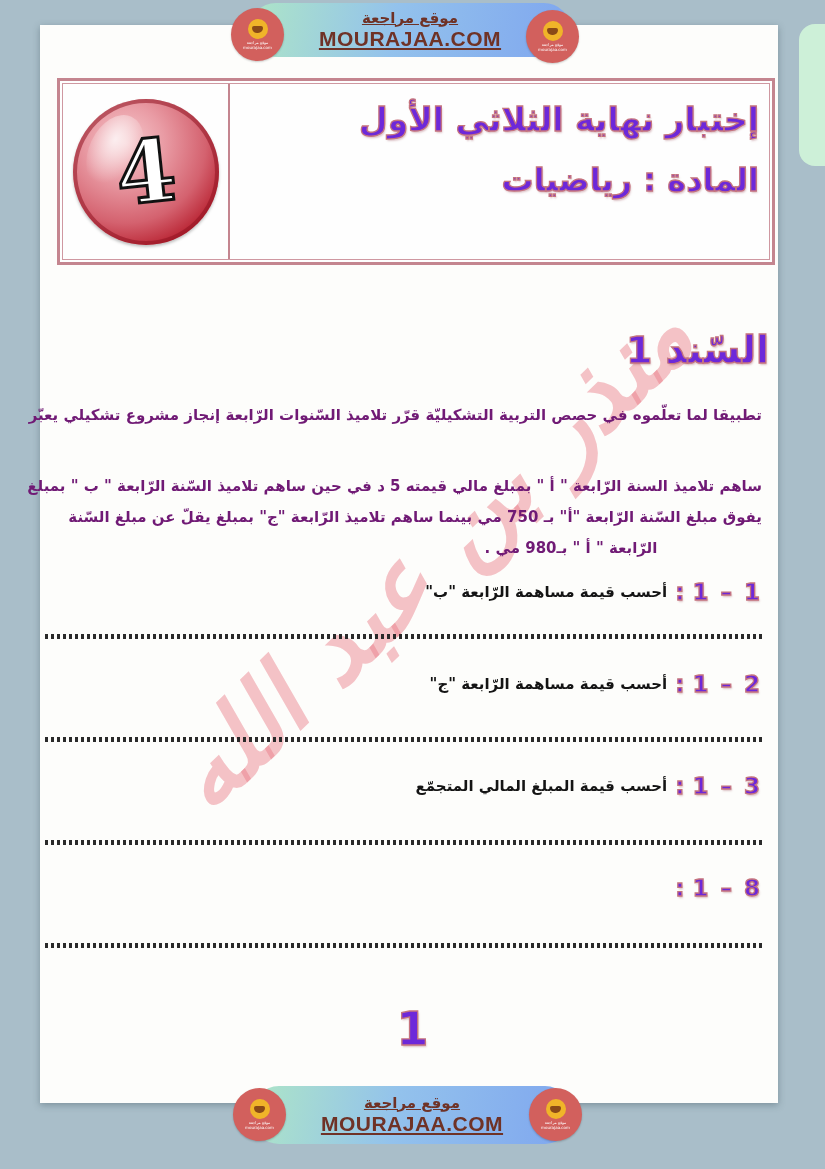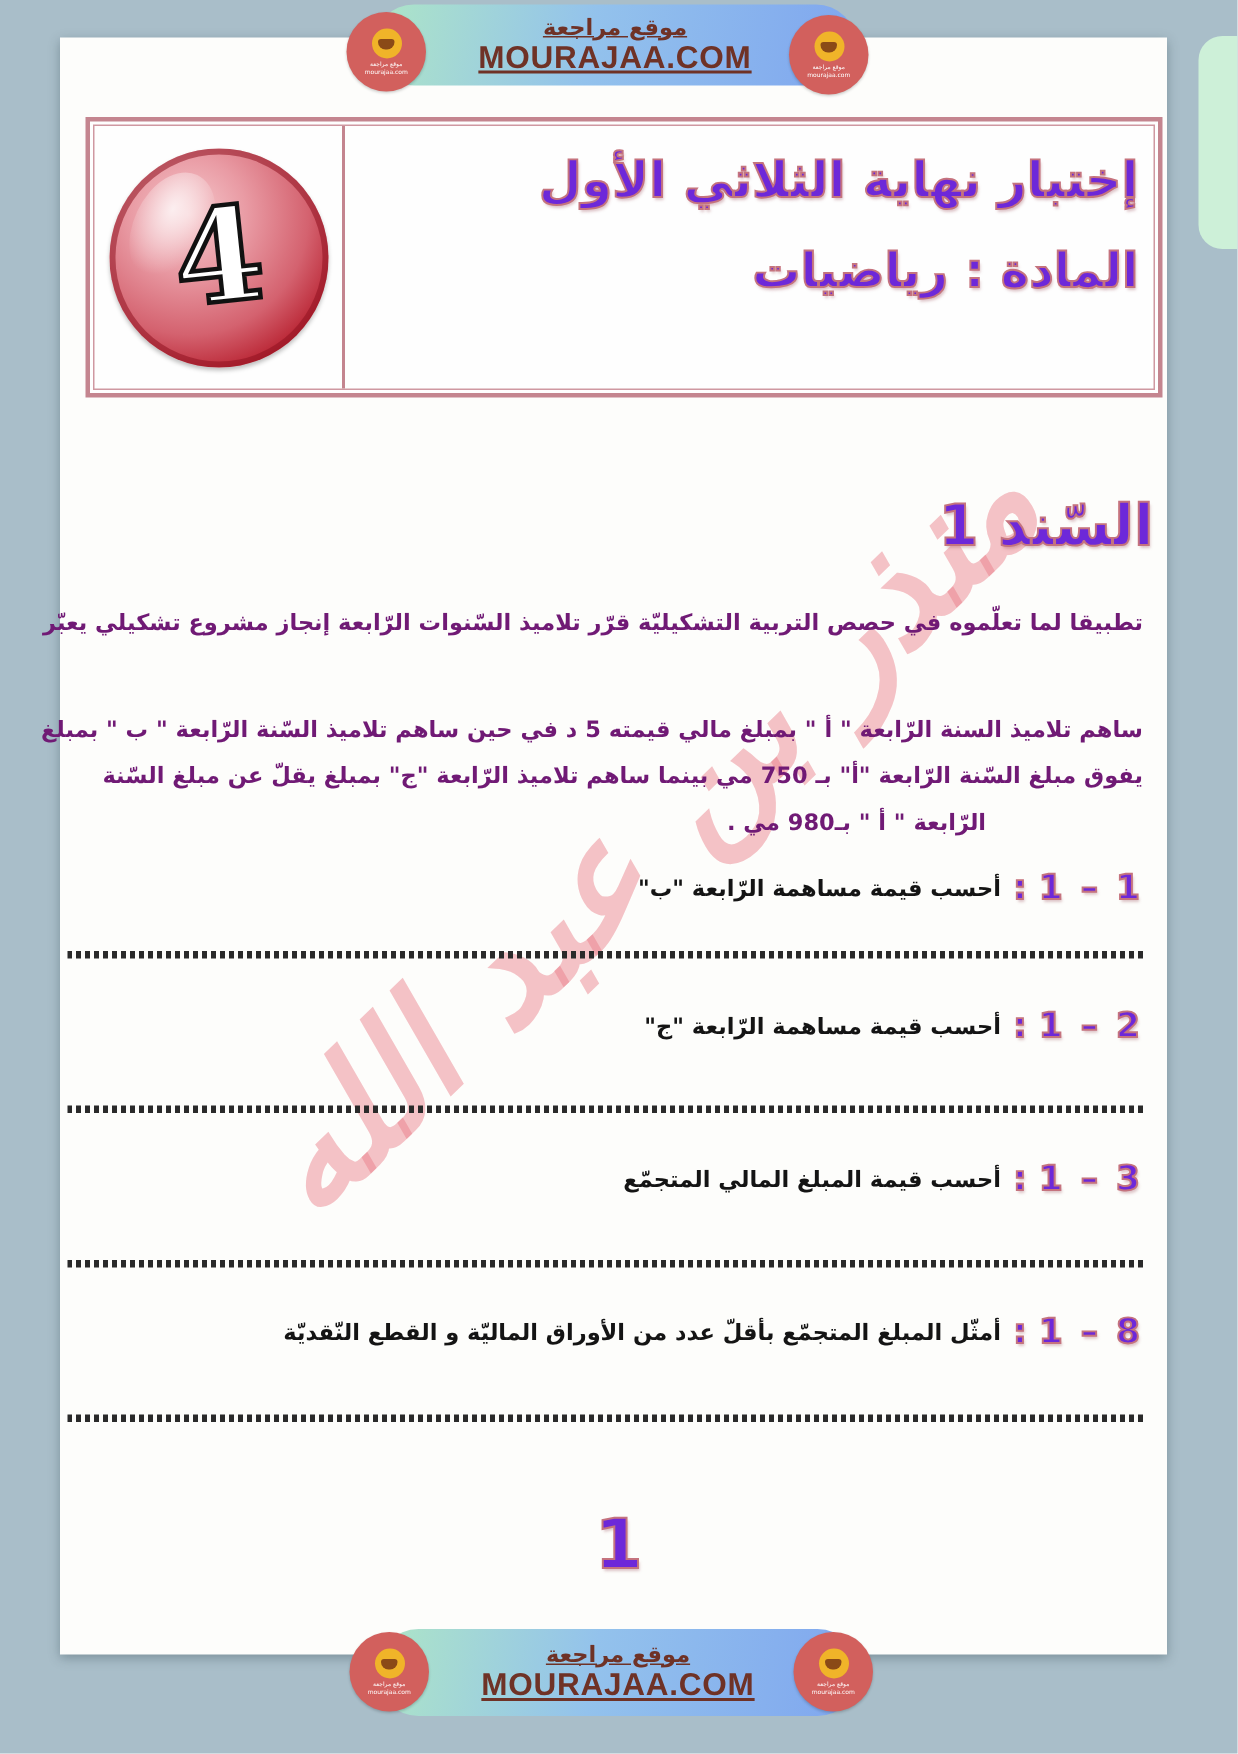--- a/index.html
+++ b/index.html
@@ -199,21 +199,20 @@
 <div class="q-row q3">
   <span class="qnum deco" dir="ltr">1 – 3</span>
   <span class="qcolon deco">:</span>
   <span class="qtext">أحسب قيمة المبلغ المالي المتجمّع</span>
 </div>
 <div class="dotted d3"></div>
 
 <div class="q-row q4">
   <span class="qnum deco" dir="ltr">1 – 8</span>
   <span class="qcolon deco">:</span>
-  <span class="qtext">أمثّل المبلغ المتجمّع بأقلّ عدد من الأوراق الماليّة و القطع النّقديّة</span>
 </div>
 <div class="dotted d4"></div>
 
 <div class="page-num deco">1</div>
 
 <div class="banner bottom">
   <span class="ar">موقع مراجعة</span>
   <span class="en">MOURAJAA.COM</span>
 </div>
 <div class="logo bl">

